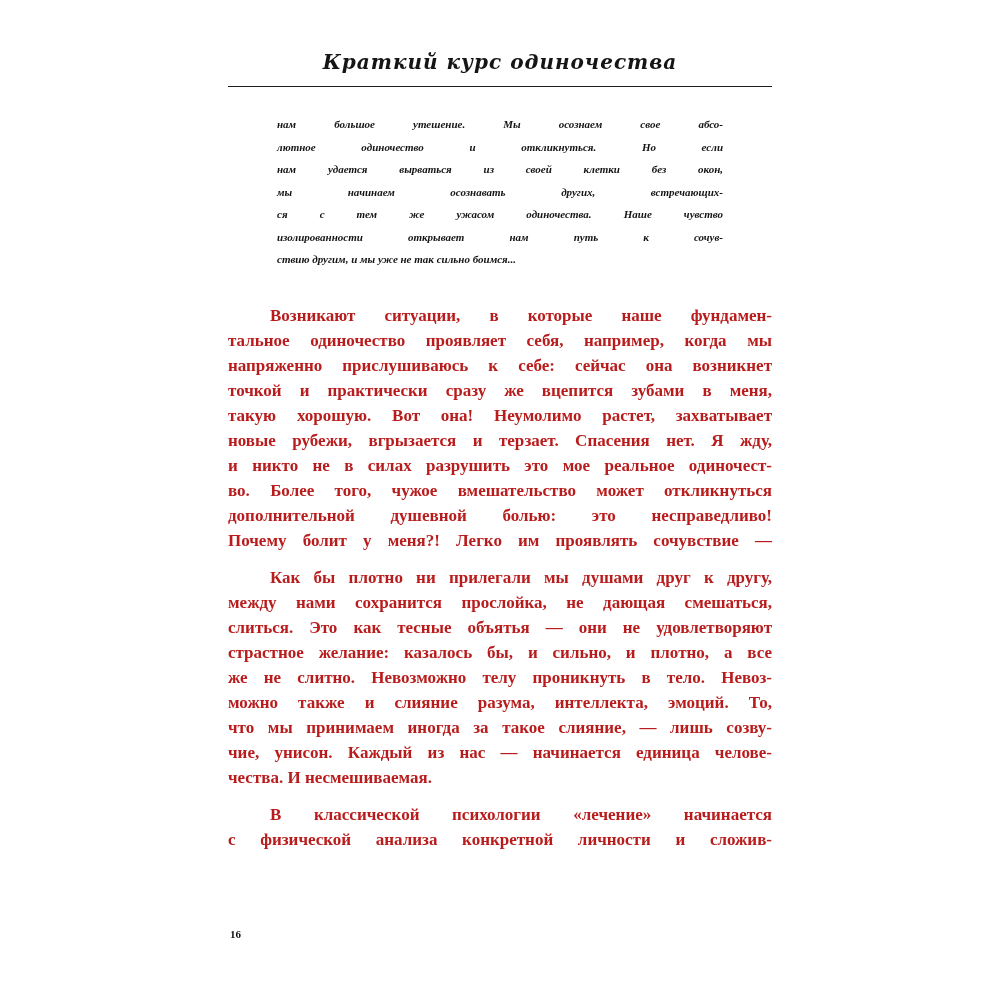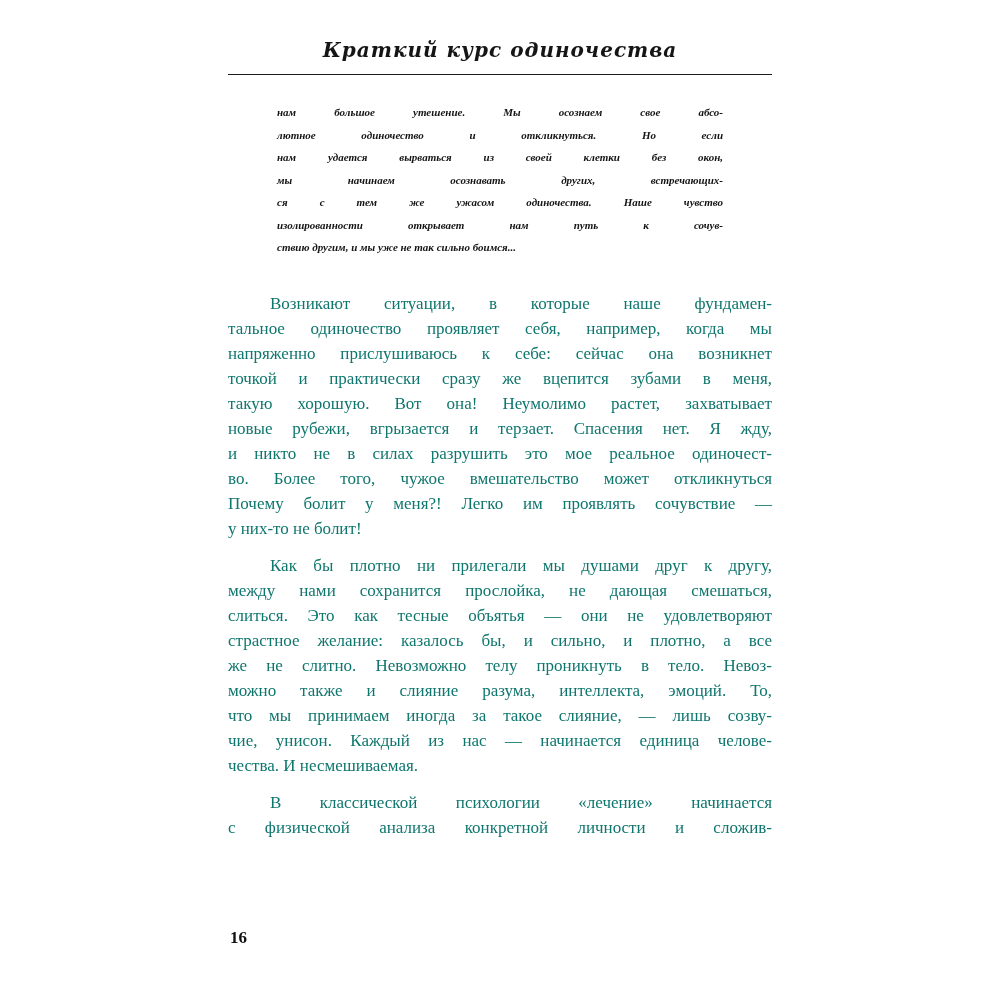--- a/index.html
+++ b/index.html
@@ -11,22 +11,22 @@
   }
   .page {
     position: relative;
     width: 1000px;
     height: 1000px;
     background: #ffffff;
     overflow: hidden;
   }
   .content {
     width: 544px;
-    margin: 15px auto;
-    padding-top: 23px;
+    margin: 0 auto;
+    padding-top: 50px;
   }
   .header-title {
     text-align: center;
     font-family: "DejaVu Serif", serif;
     font-style: italic;
     font-weight: bold;
     font-size: 20px;
     letter-spacing: 1px;
     color: #151515;
   }
@@ -39,38 +39,39 @@
     margin: 26px auto 0;
     font-style: italic;
     font-weight: bold;
     font-size: 11px;
     line-height: 22.5px;
     color: #141414;
   }
   .para {
     font-size: 17px;
     line-height: 25px;
-    color: #0f766e;
+    color: #b91c1c;
+    font-weight: bold;
   }
   .quote + .para { margin-top: 32px; }
   .para + .para { margin-top: 12px; }
   .line {
     text-align: justify;
     text-align-last: justify;
   }
   .line.last {
     text-align: justify;
     text-align-last: left;
   }
   .para .line.first { text-indent: 42px; }
   .page-number {
     position: absolute;
     left: 230px;
     top: 928px;
-    font-size: 17px;
+    font-size: 11px;
     font-weight: bold;
     color: #101010;
   }
 </style>
 </head>
 <body>
 
 <div class="page">
   <div class="content">
     <div class="header">
@@ -90,22 +91,22 @@
 
     <div class="para">
         <div class="line first">Возникают ситуации, в которые наше фундамен-</div>
         <div class="line">тальное одиночество проявляет себя, например, когда мы</div>
         <div class="line">напряженно прислушиваюсь к себе: сейчас она возникнет</div>
         <div class="line">точкой и практически сразу же вцепится зубами в меня,</div>
         <div class="line">такую хорошую. Вот она! Неумолимо растет, захватывает</div>
         <div class="line">новые рубежи, вгрызается и терзает. Спасения нет. Я жду,</div>
         <div class="line">и никто не в силах разрушить это мое реальное одиночест-</div>
         <div class="line">во. Более того, чужое вмешательство может откликнуться</div>
+        <div class="line">дополнительной душевной болью: это несправедливо!</div>
         <div class="line">Почему болит у меня?! Легко им проявлять сочувствие —</div>
-        <div class="line last">у них-то не болит!</div>
       </div>
 
     <div class="para">
         <div class="line first">Как бы плотно ни прилегали мы душами друг к другу,</div>
         <div class="line">между нами сохранится прослойка, не дающая смешаться,</div>
         <div class="line">слиться. Это как тесные объятья — они не удовлетворяют</div>
         <div class="line">страстное желание: казалось бы, и сильно, и плотно, а все</div>
         <div class="line">же не слитно. Невозможно телу проникнуть в тело. Невоз-</div>
         <div class="line">можно также и слияние разума, интеллекта, эмоций. То,</div>
         <div class="line">что мы принимаем иногда за такое слияние, — лишь созву-</div>

